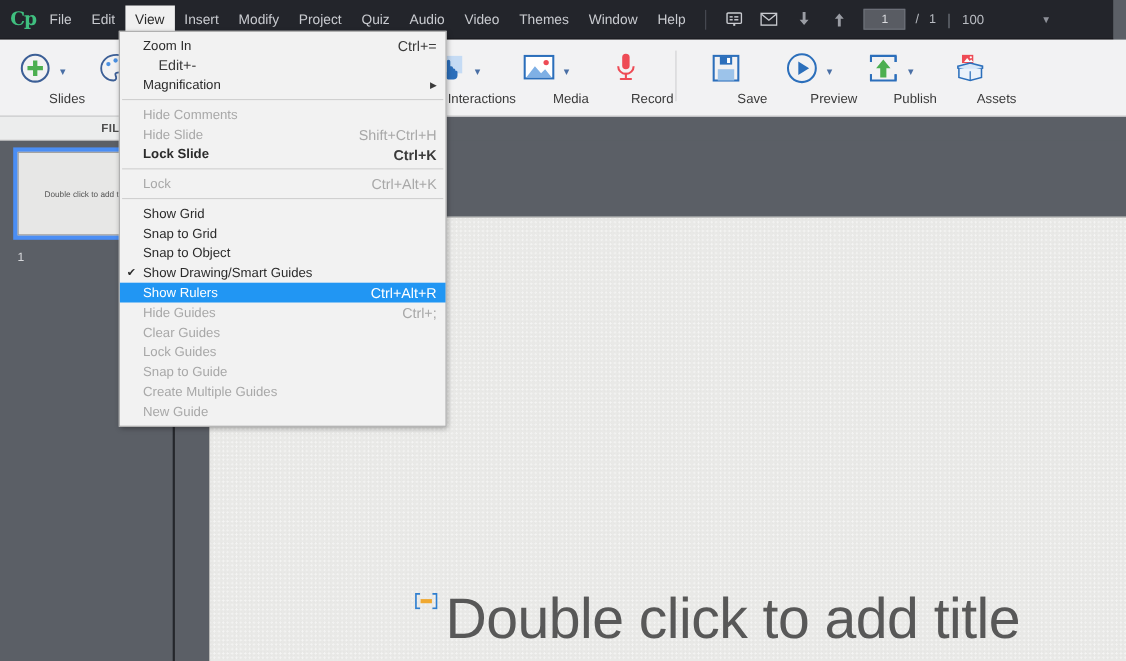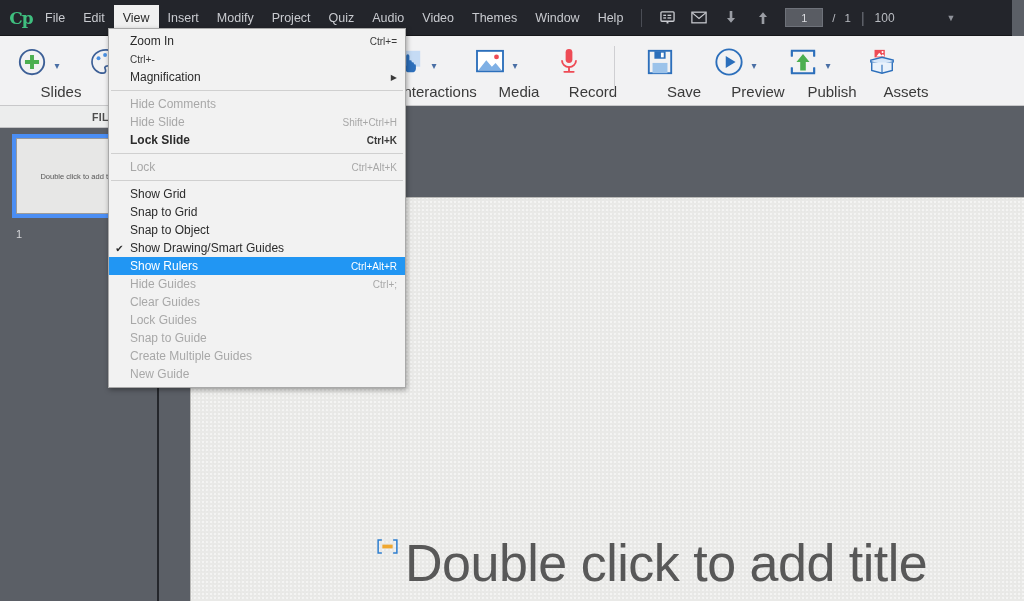--- a/index.html
+++ b/index.html
@@ -72,21 +72,21 @@
   .tb-group { display: flex; align-items: flex-start; height: 70px; }
   .tb-btn {
     width: 74px; height: 68px;
     display: flex; flex-direction: column; align-items: center;
     padding-top: 7px;
     cursor: default;
   }
   .tb-icoRow { display:flex; align-items:center; height: 38px; }
   .tb-ico { width: 36px; height: 36px; display:flex; align-items:center; justify-content:center; }
   .tb-caret { color:#4a6fa5; font-size: 10px; margin-left: 4px; margin-top: 6px; }
-  .tb-label { font-size: 15px; color: #3a3a3a; margin-top: 2px; white-space: nowrap; margin-left: 48px; }
+  .tb-label { font-size: 12px; color: #3a3a3a; margin-top: 2px; white-space: nowrap; margin-left: 48px; }
   .tb-div { width:1px; height:46px; background:#cfcfd2; margin: 10px 8px 0 8px; }
 
   
   .filmstrip-hdr {
     position:absolute; top:106px; left:0; width:159px; height:22px;
     background:#eceded; border-bottom:1px solid #c2c2c4;
     display:flex; align-items:center; justify-content:flex-end;
     padding-right: 8px;
   }
   .filmstrip-hdr span { font-size:10.5px; font-weight:bold; color:#4d4d4d; letter-spacing:.4px; }
@@ -148,21 +148,21 @@
   }
   .dd-item {
     height:18px; display:flex; align-items:center;
     padding: 0 8px 0 0;
     font-size:12px; color:#2b2b2b;
     position:relative;
     cursor:default;
   }
   .dd-check { width:21px; text-align:center; font-size:10px; color:#2b2b2b; flex:none; }
   .dd-label { flex:1; white-space:nowrap; }
-  .dd-short { font-size:10px; color:#3a3a3a; white-space:nowrap; }
+  .dd-short { font-size:13px; color:#3a3a3a; margin-left:14px; white-space:nowrap; }
   .dd-arrow { font-size:8px; color:#3a3a3a; }
   .dd-item.disabled .dd-label,
   .dd-item.disabled .dd-short { color:#a8a8a8; }
   .dd-item.bold .dd-label,
   .dd-item.bold .dd-short { font-weight:bold; }
   .dd-item.selected { background:#2196f3; }
   .dd-item.selected .dd-label,
   .dd-item.selected .dd-short { color:#ffffff; }
   .dd-sep { height:1px; background:#d0d0d0; margin:4px 2px; }
 </style>
@@ -427,21 +427,21 @@
   </div>
 
   <div class="dropdown" id="view-dropdown">
       <div class="dd-item">
         <span class="dd-check"></span>
         <span class="dd-label">Zoom In</span>
         <span class="dd-short">Ctrl+=</span>
       </div>
       <div class="dd-item">
         <span class="dd-check"></span>
-        <span class="dd-short">Ctrl+-</span>
+        <span class="dd-short">Edit+-</span>
       </div>
       <div class="dd-item">
         <span class="dd-check"></span>
         <span class="dd-label">Magnification</span>
         <span class="dd-arrow">▶</span>
       </div>
       <div class="dd-sep"></div>
       <div class="dd-item disabled">
         <span class="dd-check"></span>
         <span class="dd-label">Hide Comments</span>

